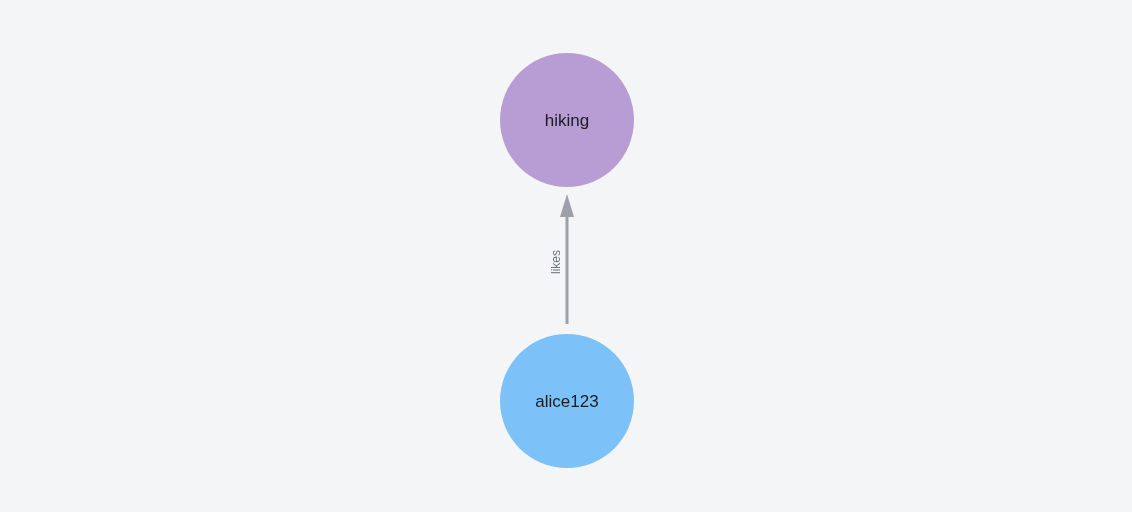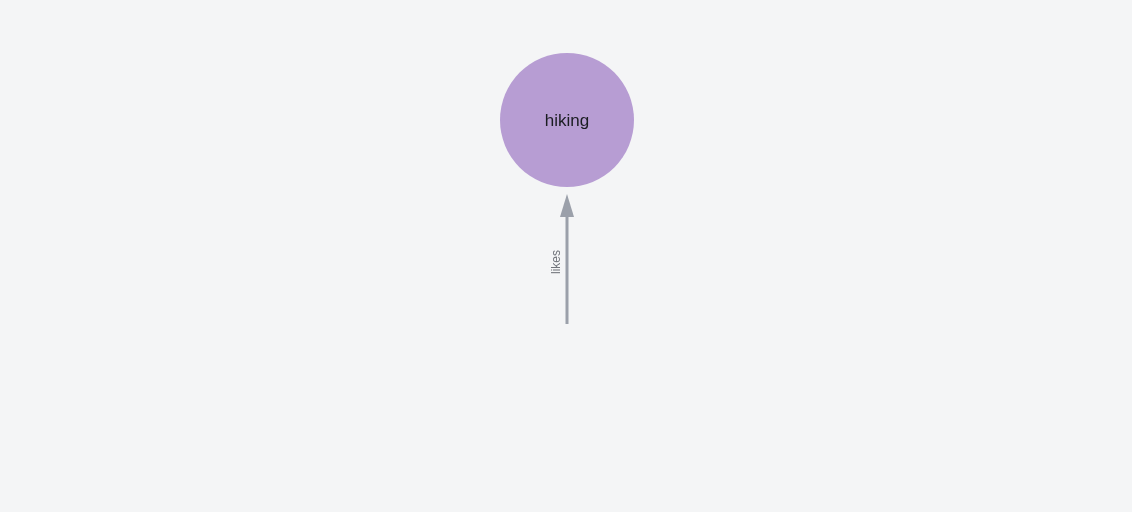--- a/index.html
+++ b/index.html
@@ -53,14 +53,17 @@
       <line x1="567" y1="324" x2="567" y2="215" stroke-width="3" stroke="#9ba0aa"></line>
       <polygon points="567,194 560,217 574,217" fill="#9ba0aa"></polygon>
       <text class="edge-label-text" x="560" y="262" text-anchor="middle" transform="rotate(-90 560 262)" fill="#6f737a">likes</text>
     </g>
   </svg>
 
   <div class="node node-hiking" style="background: rgb(183, 157, 211);">
     <span class="node-label" style="color: rgb(27, 29, 34);">hiking</span>
   </div>
 
+  <div class="node node-alice" style="background: rgb(124, 193, 247);">
+    <span class="node-label" style="color: rgb(27, 29, 34);">alice123</span>
+  </div>
 
 </div>
 
 </body></html>

